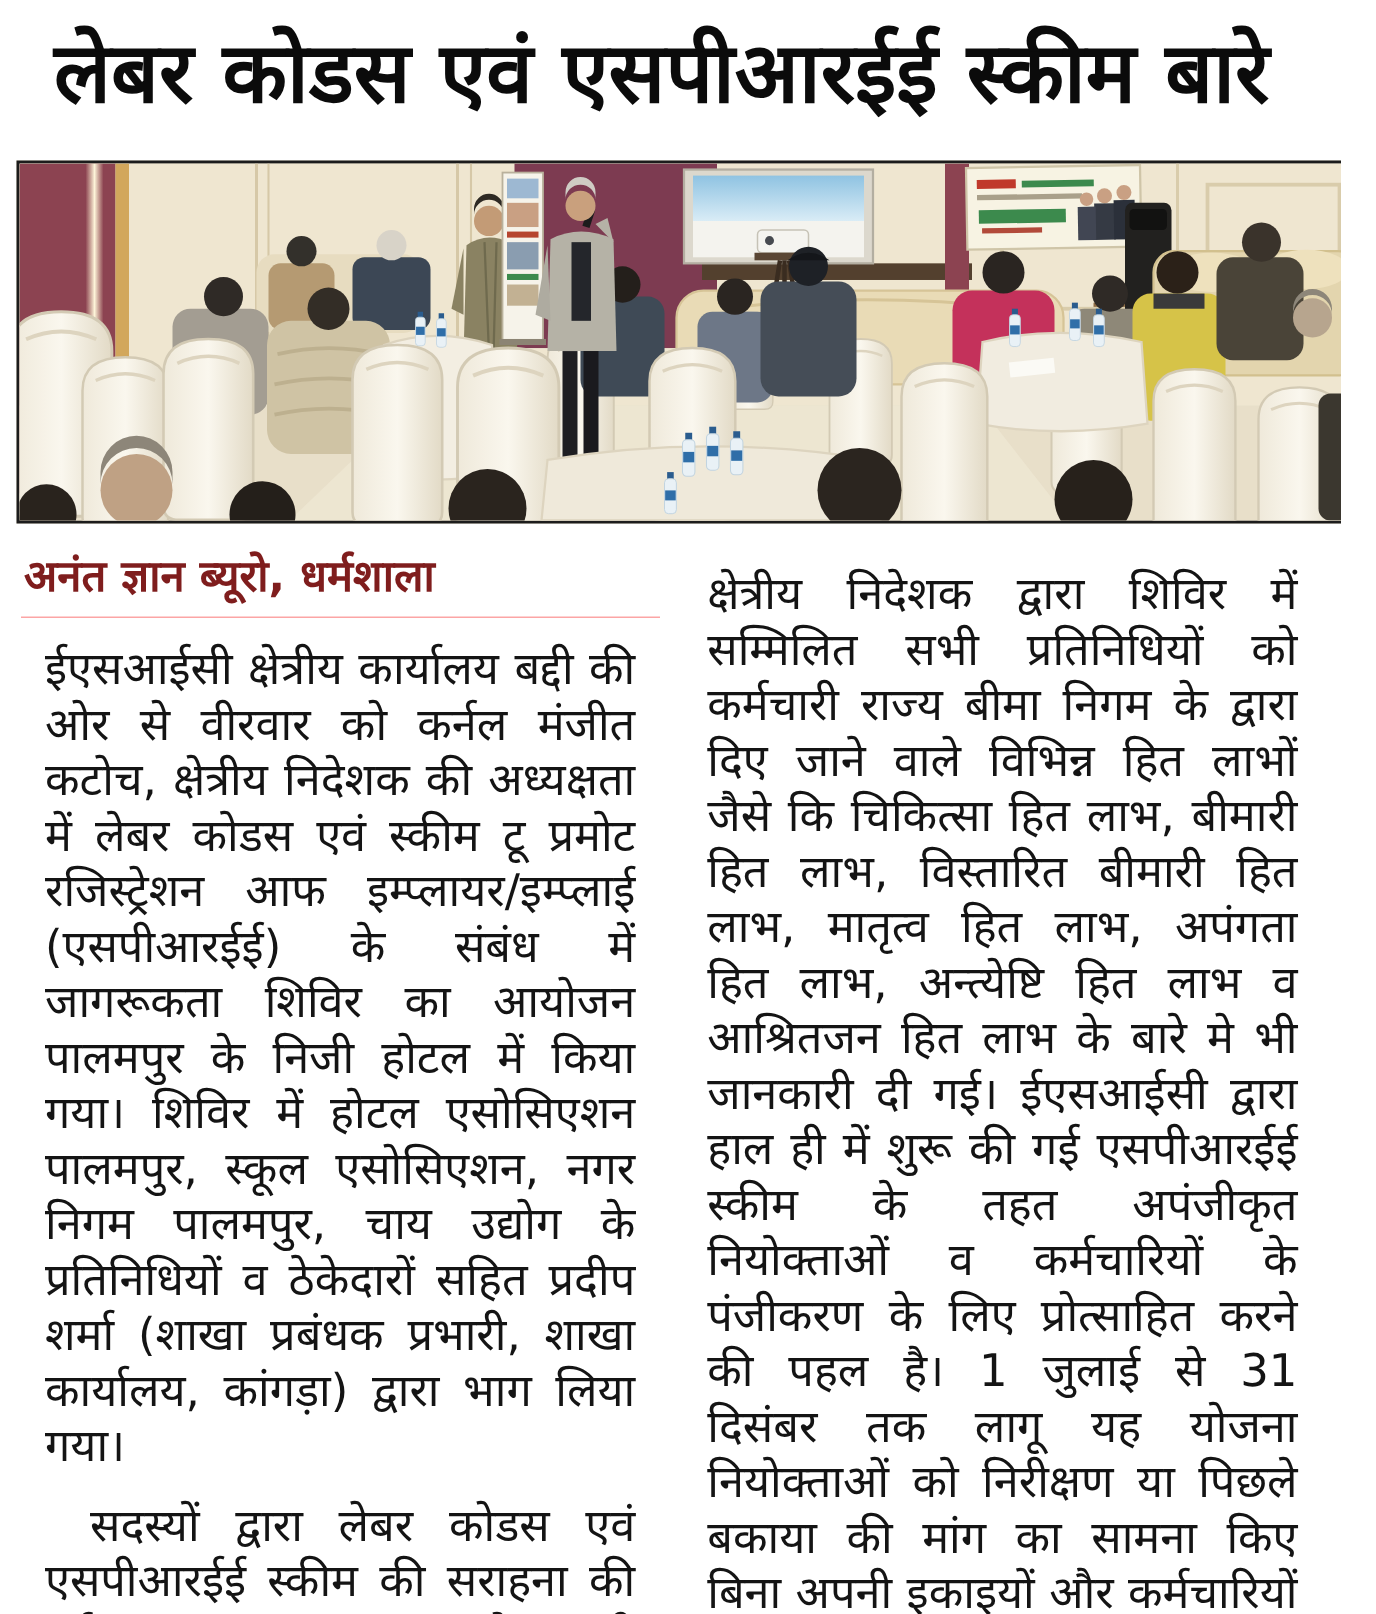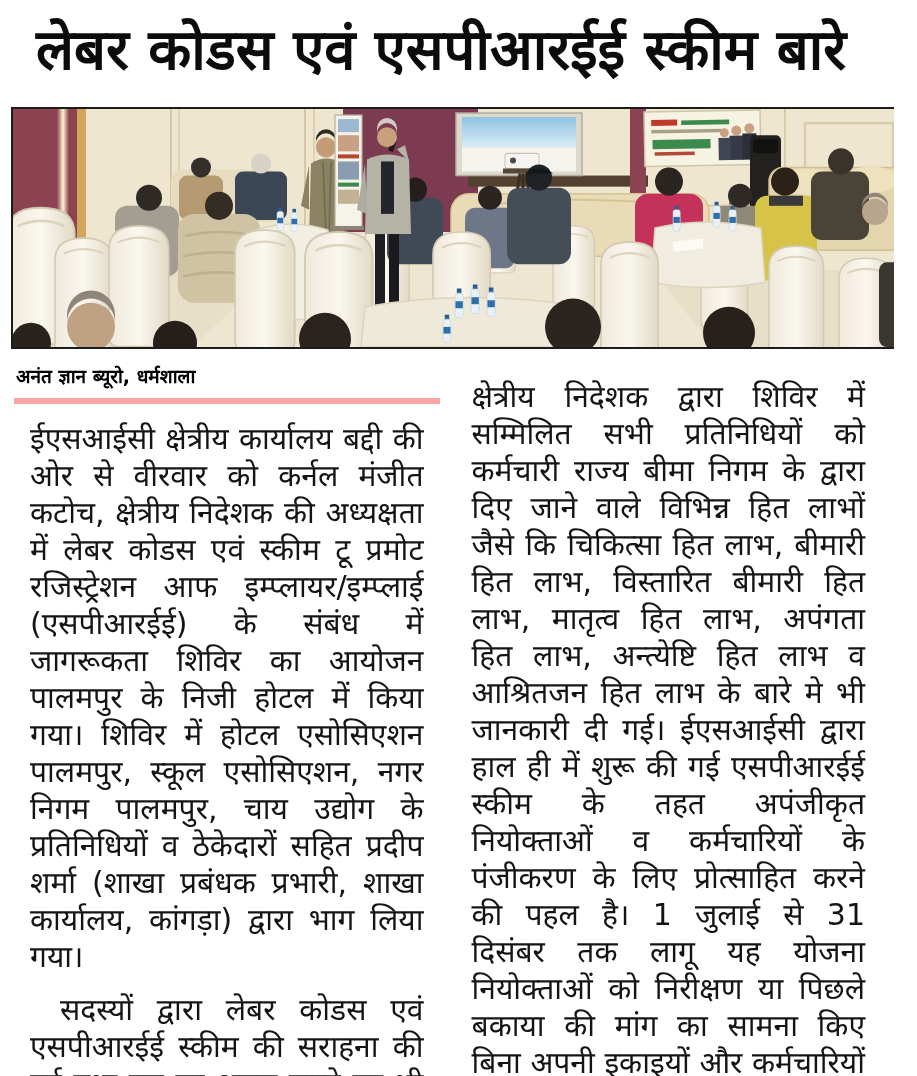--- a/index.html
+++ b/index.html
@@ -28,26 +28,26 @@
     background:#efe6d0;
   }
   .photo svg{display:block;width:100%;height:100%;}
   .columns{
     display:flex;
     gap:16px;
     margin:13px 13px 0 14px;
   }
   .col{flex:1 1 0;min-width:0;}
   .byline{
-    font-size:19px;
+    font-size:29px;
     font-weight:700;
     padding:1px 0 9px 2px;
-    border-bottom:6px solid #fca5a5;
+    border-bottom:1px solid #fca5a5;
     margin-bottom:9px;
-    color:#000000;
+    color:#7f1d1d;
   }
   .para{
     margin:16px;
     font-size:30px;
     line-height:37px;
     text-align:justify;
     text-justify:inter-word;
     color:#141414;
   }
   .para.indent{text-indent:30px;}

